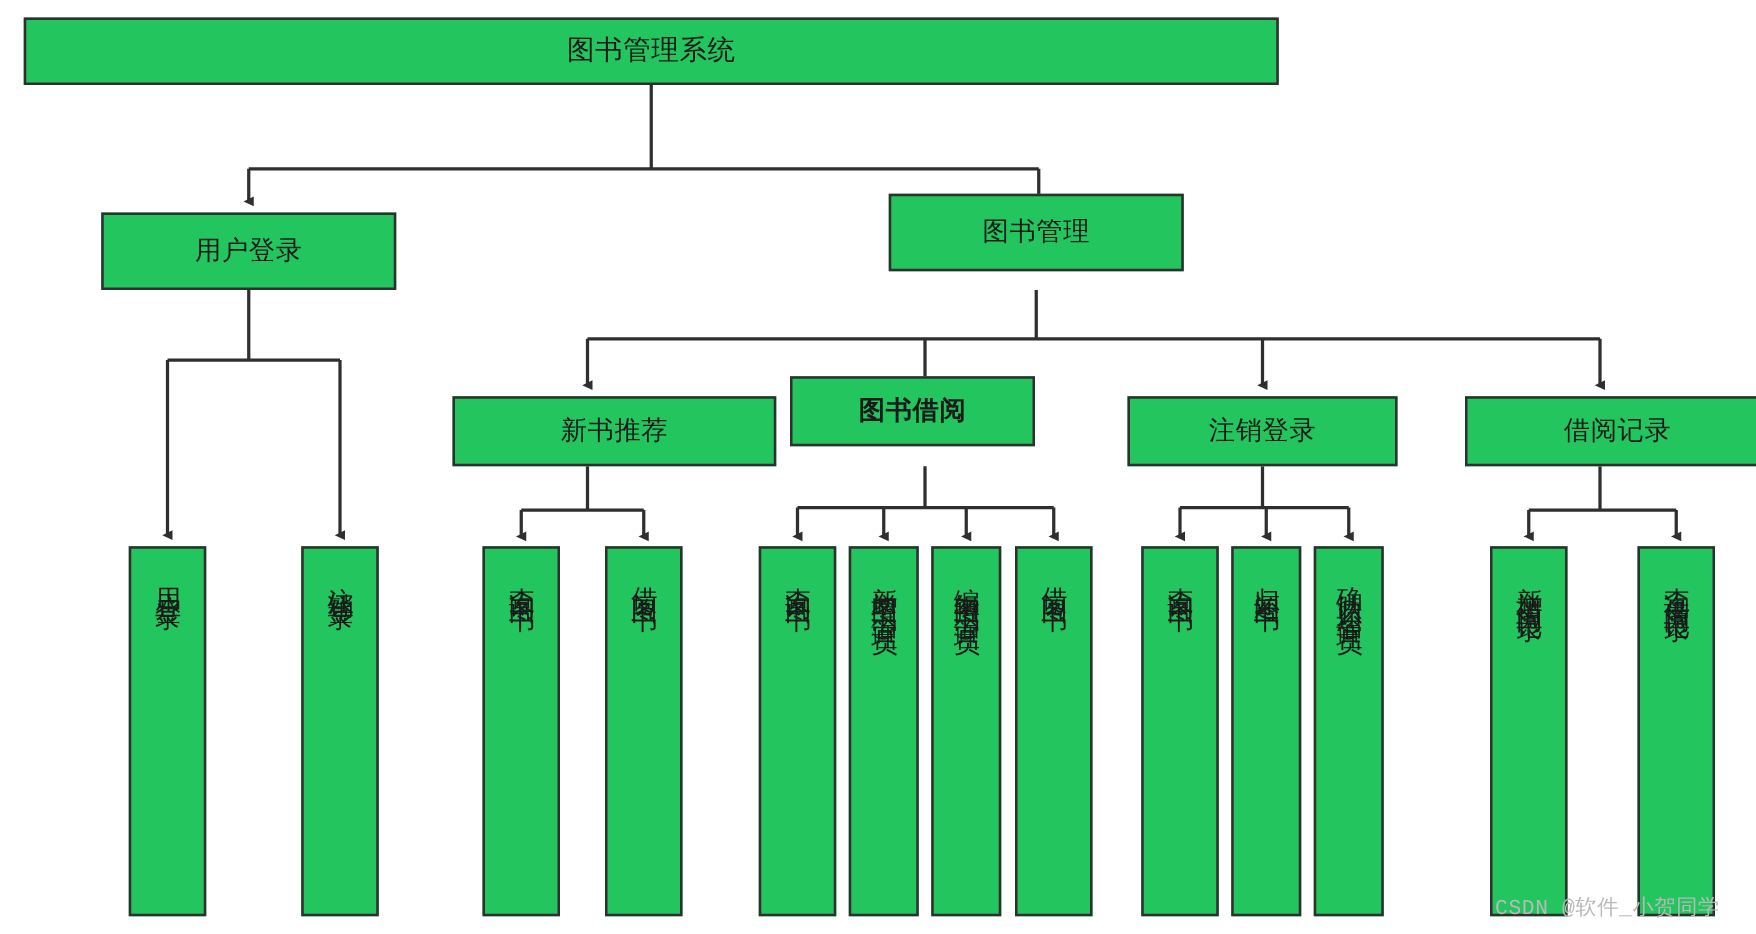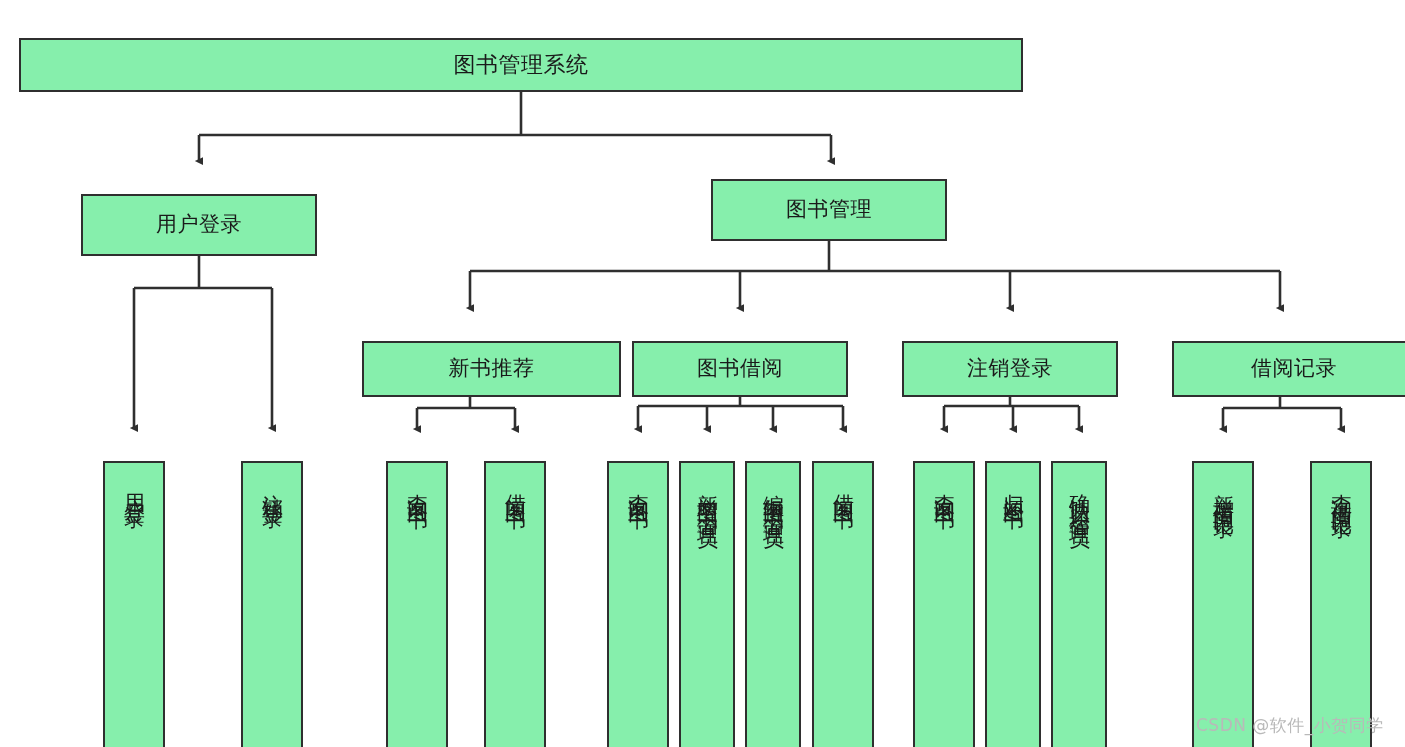--- a/index.html
+++ b/index.html
@@ -22,26 +22,25 @@
     left: 0;
     top: 0;
     width: 1405px;
     height: 747px;
     pointer-events: none;
   }
   .node {
     position: absolute;
     box-sizing: border-box;
     border: 2.5px solid #2f2f2f;
-    background: #86efac;
+    background: #22c55e;
     display: flex;
     align-items: center;
     justify-content: center;
     color: #1a1a1a;
-    margin-top: 24px;
   }
   .node .label {
     display: block;
     text-align: center;
     line-height: 1.12;
     letter-spacing: 0.5px;
   }
   .node.horiz .label {
     writing-mode: horizontal-tb;
     font-size: 21px;
@@ -57,20 +56,21 @@
     line-height: 1.0;
     letter-spacing: 5px;
   }
   .node.root .label { font-size: 22px; }
   .watermark {
     position: absolute;
     font-size: 17px;
     color: #b9b9b9;
     white-space: nowrap;
     letter-spacing: 0.5px;
+    font-family: Liberation Mono, monospace;
   }
 </style>
 </head>
 <body>
 
 <div id="canvas">
 
   <svg id="wires" viewBox="0 0 1405 747">
     <defs>
       <marker id="arrow" markerWidth="9" markerHeight="9" refX="4.2" refY="4.4" orient="auto" markerUnits="userSpaceOnUse">
@@ -128,21 +128,21 @@
   <div class="node horiz" id="n-l2-0" style="left: 81px; top: 170px; width: 236px; height: 62px;">
     <span class="label">用户登录</span>
   </div>
   <div class="node horiz" id="n-l2-1" style="left: 711px; top: 155px; width: 236px; height: 62px;">
     <span class="label">图书管理</span>
   </div>
 
   <div class="node horiz" id="n-l3-0" style="left: 362px; top: 317px; width: 259px; height: 56px;">
     <span class="label">新书推荐</span>
   </div>
-  <div class="node horiz" id="n-l3-1" style="left: 632px; top: 317px; width: 216px; height: 56px;">
+  <div class="node horiz" id="n-l3-1" style="left: 632px; top: 301px; width: 196px; height: 56px; font-weight: bold;">
     <span class="label">图书借阅</span>
   </div>
   <div class="node horiz" id="n-l3-2" style="left: 902px; top: 317px; width: 216px; height: 56px;">
     <span class="label">注销登录</span>
   </div>
   <div class="node horiz" id="n-l3-3" style="left: 1172px; top: 317px; width: 244px; height: 56px;">
     <span class="label">借阅记录</span>
   </div>
 
   <div class="node vert" id="n-leaf-0" style="left: 103px; top: 437px; width: 62px; height: 296px;">

